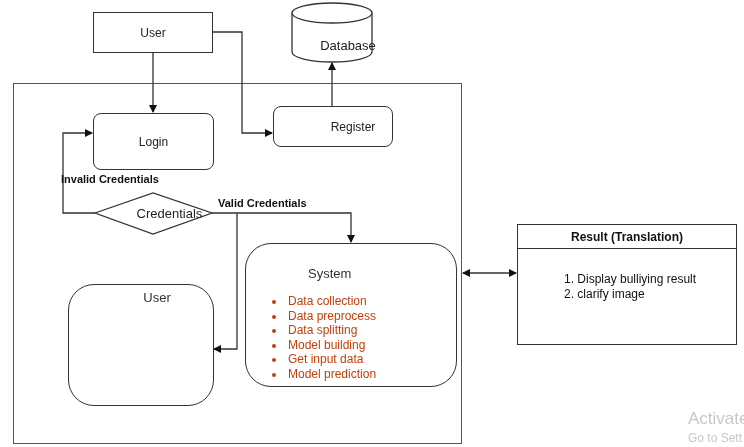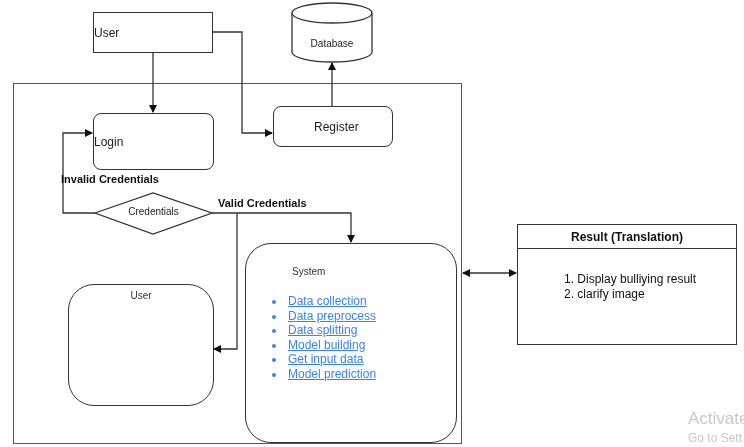--- a/index.html
+++ b/index.html
@@ -1,27 +1,27 @@
 <!DOCTYPE html>
 <html><head>
   <meta charset="utf-8">
   <style>
     html, body { margin: 0; padding: 0; background: #ffffff; }
     body { width: 744px; height: 447px; position: relative; overflow: hidden;
            font-family: "Liberation Sans", sans-serif; color: #111; }
     svg.wires { position: absolute; left: 0; top: 0; width: 744px; height: 447px; }
     .box { position: absolute; box-sizing: border-box; border: 1.3px solid #333; background: #fff;
-           display: flex; align-items: center; justify-content: flex-start; font-size: 12px; color: #222; }
+           display: flex; align-items: center; justify-content: center; font-size: 12px; color: #222; }
     .rounded { border-radius: 8px; }
     .big-rounded { border-radius: 26px; }
     .container { position: absolute; left: 13px; top: 83px; width: 449px; height: 361px;
                  border: 1.6px solid #555; box-sizing: border-box; }
     .label { position: absolute; font-size: 11px; font-weight: bold; color: #111; white-space: nowrap; }
-    .txt { position: absolute; font-size: 10px; white-space: nowrap; color: #222; }
-    ul.bul { position: absolute; margin: 0; padding: 0 0 0 14px; list-style: disc; font-size: 12px; line-height: 14.5px; color: #3b82f6; text-decoration: underline; }
+    .txt { position: absolute; font-size: 13px; white-space: nowrap; color: #222; margin-left: 16px; }
+    ul.bul { position: absolute; margin: 0; padding: 0 0 0 14px; list-style: disc; font-size: 12px; line-height: 14.5px; color: #c2410c; }
     ul.bul li { padding-left: 2px; }
     .result-box { position: absolute; left: 517px; top: 224px; width: 220px; height: 121px;
                   border: 1.3px solid #333; box-sizing: border-box; background: #fff; }
     .result-head { height: 23px; border-bottom: 1.3px solid #333; display: flex; align-items: center;
                    justify-content: center; font-weight: bold; font-size: 12px; color: #111; }
     ol.res { position: absolute; left: 46px; top: 47px; margin: 0; padding: 0; list-style: none;
              font-size: 12px; line-height: 15px; color: #111; }
     .watermark { position: absolute; color: #c8c8c8; white-space: nowrap; }
   </style>
 </head>
@@ -79,21 +79,21 @@
 
 <div class="txt" style="left:95px;top:206px;width:117px;text-align:center;">Credentials</div>
 
 <div class="label" style="left:23px;top:173px;padding-left:38px;">Invalid Credentials</div>
 <div class="label" style="left:218px;top:197px;">Valid Credentials</div>
 
 <div class="box big-rounded" style="left:68px;top:284px;width:146px;height:122px;display:block;">
   <div class="txt" style="left:0;top:5px;width:144px;text-align:center;color:#333;">User</div>
 </div>
 
-<div class="box big-rounded" style="left:245px;top:243px;width:212px;height:200px;display:block;">
+<div class="box big-rounded" style="left:245px;top:243px;width:212px;height:144px;display:block;">
   <div class="txt" style="left:46px;top:22px;color:#333;">System</div>
   <ul class="bul" style="left:26px;top:50px;">
     <li>Data collection</li>
     <li>Data preprocess</li>
     <li>Data splitting</li>
     <li>Model building</li>
     <li>Get input data</li>
     <li>Model prediction</li>
   </ul>
 </div>

